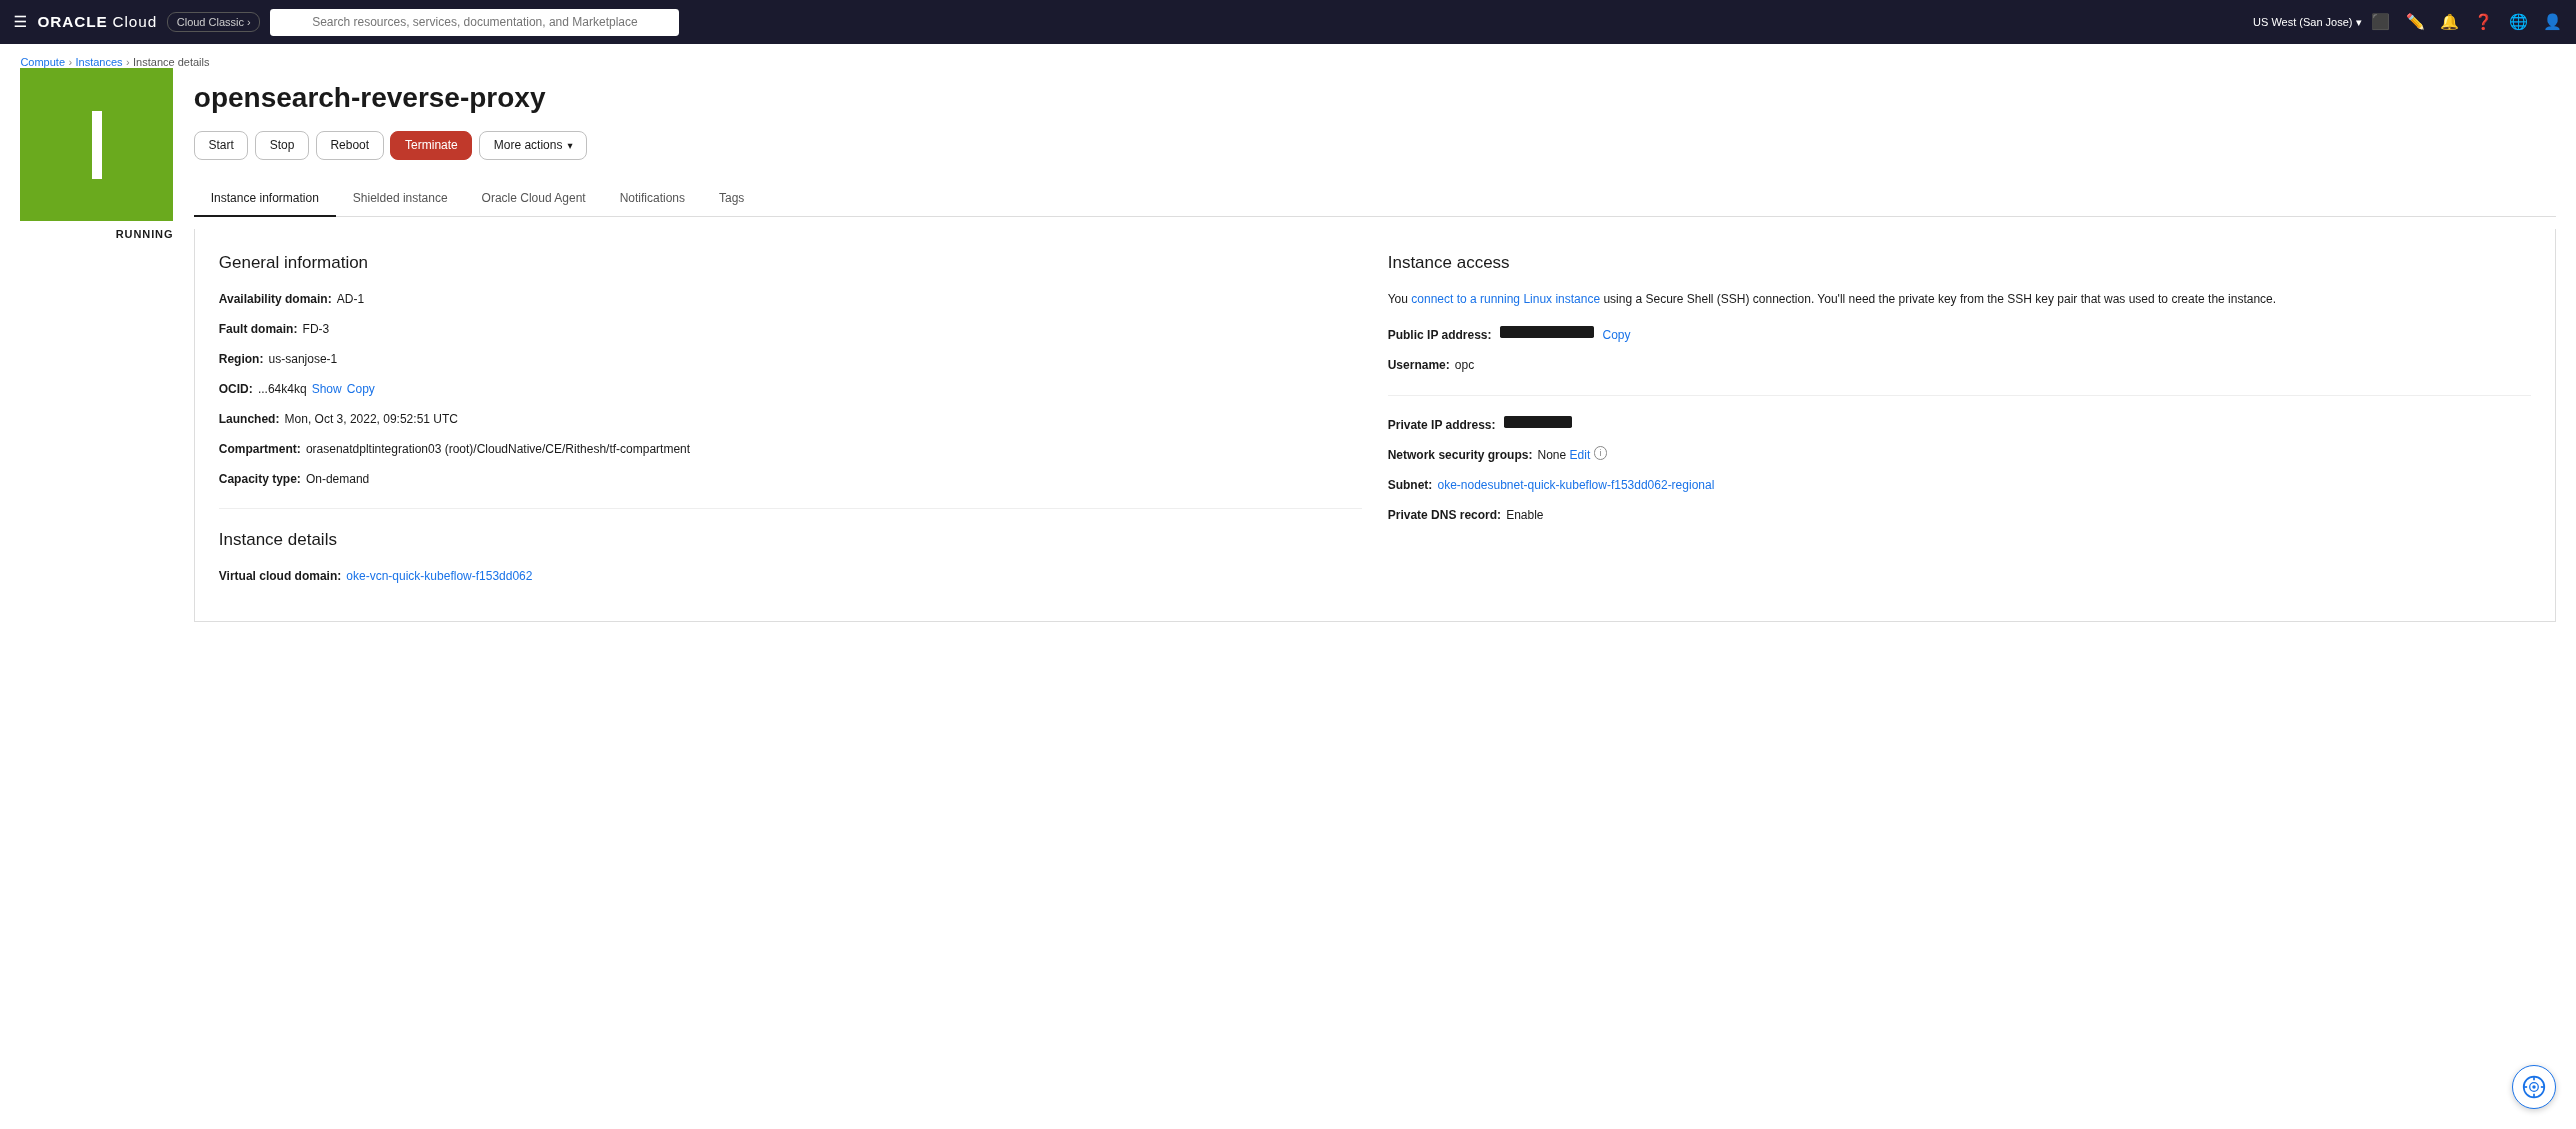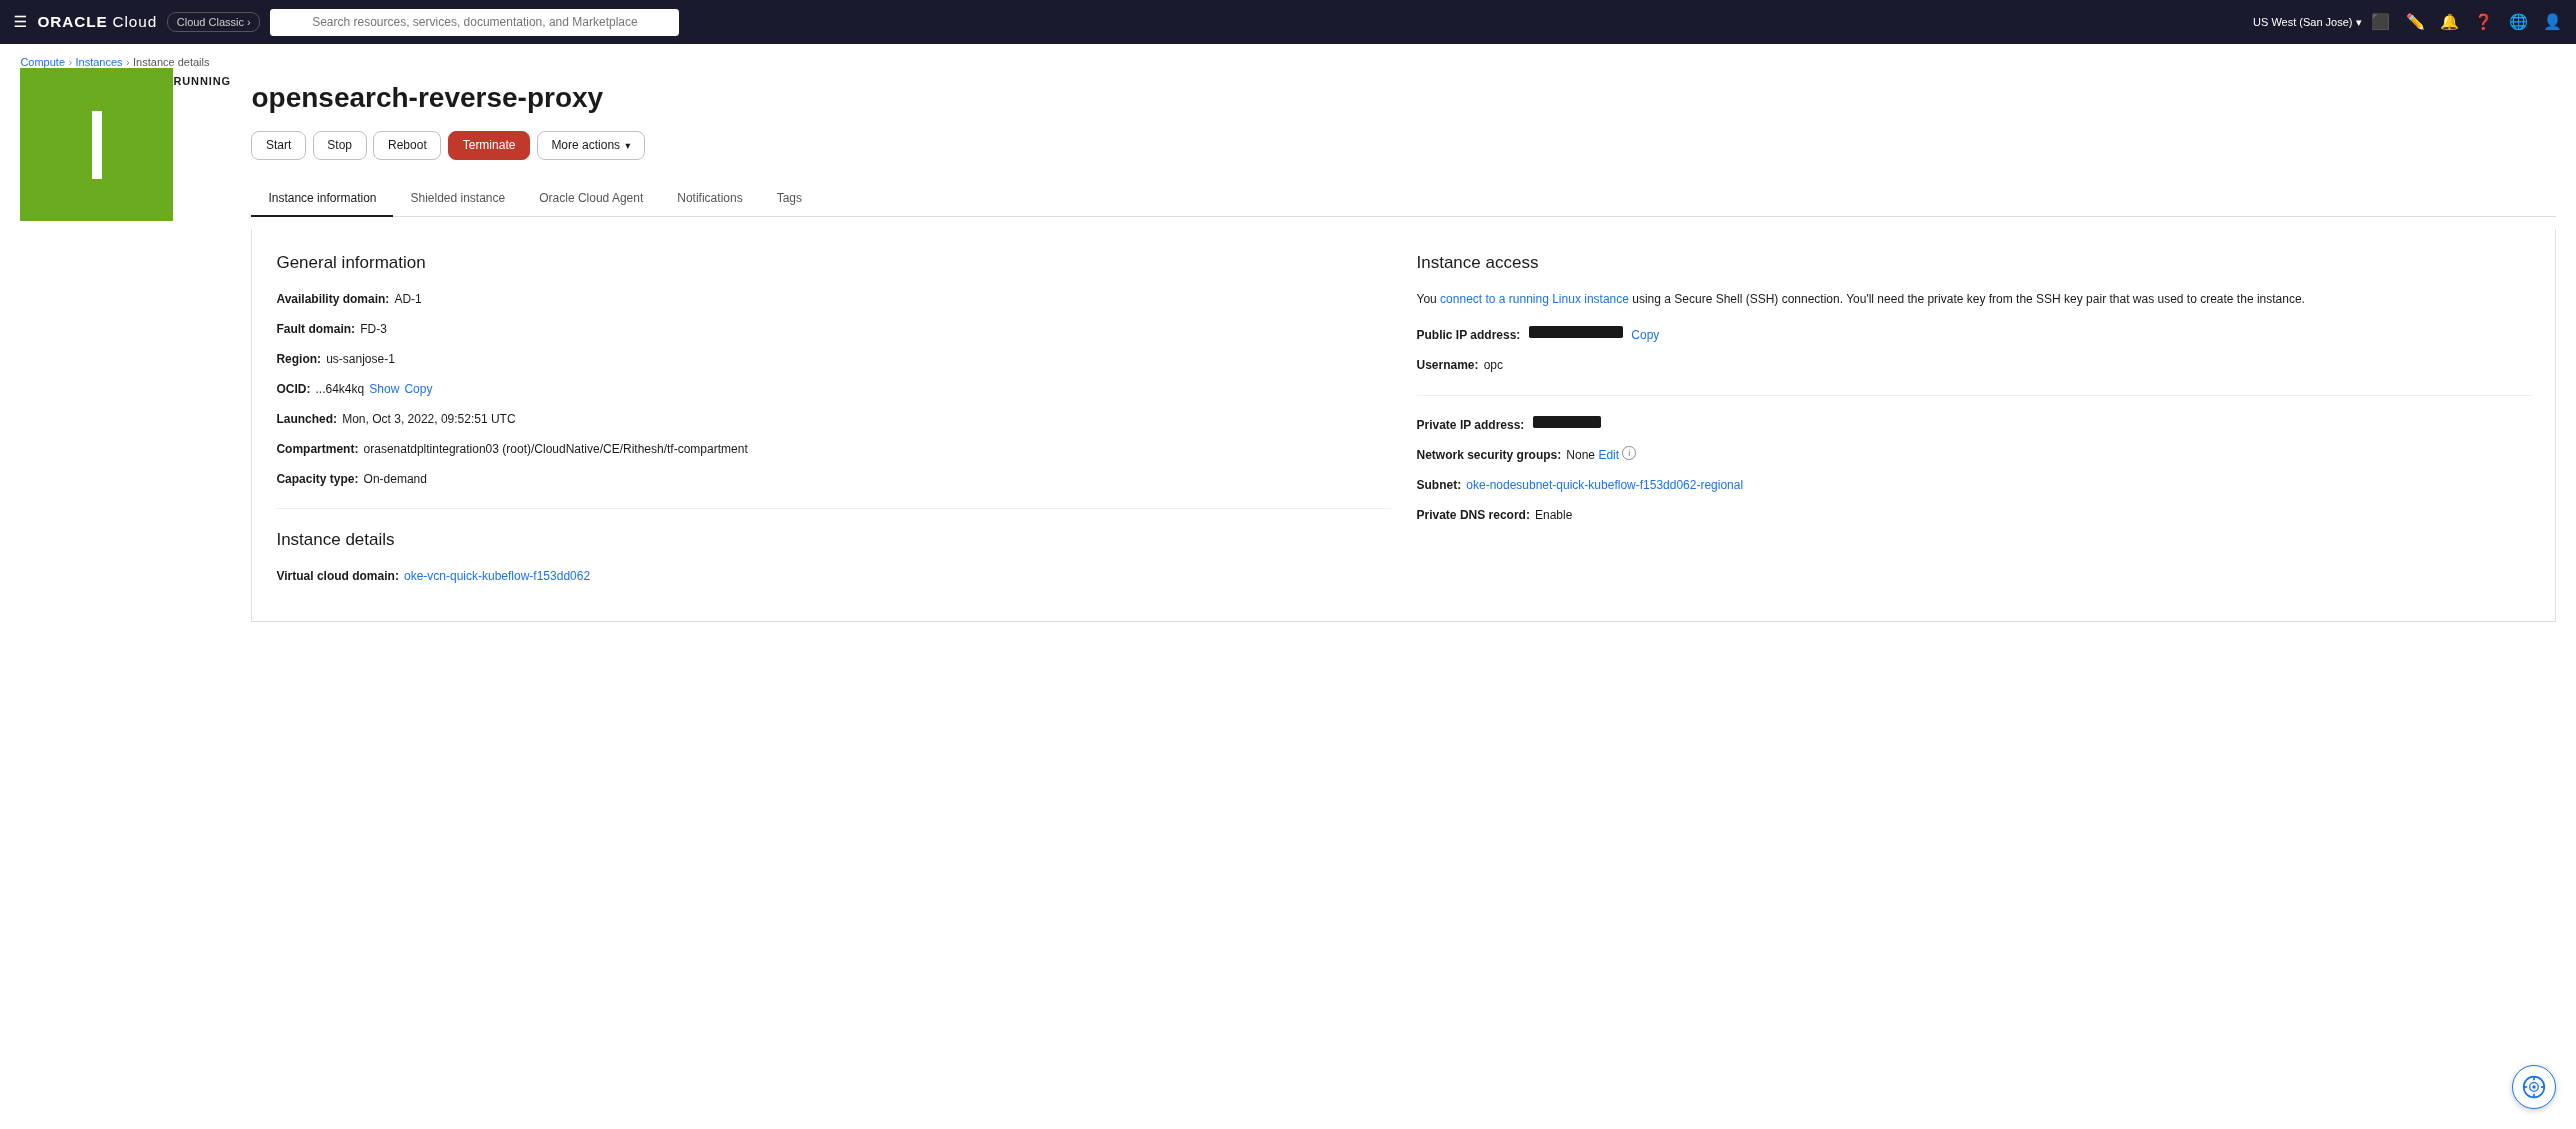--- a/index.html
+++ b/index.html
@@ -30,21 +30,21 @@
 
     
     .breadcrumb { padding: 12px 20.4px 0 20.4px; font-size: 11px; color: #555; display: flex; align-items: center; gap: 3.4px; }
     .breadcrumb a { color: #1a73e8; text-decoration: none; }
     .breadcrumb-sep { color: #888; }
 
     
     .page-body { display: flex; padding: 0 20.4px 20.4px 20.4px; gap: 20.4px; align-items: flex-start; }
 
     
-    .instance-panel { display: flex; flex-direction: row; align-items: flex-start; min-width: 153px; }
+    .instance-panel { display: flex; flex-direction: column; align-items: flex-end; min-width: 153px; }
     .instance-image {
       width: 153px; height: 153px; background: #6aaa1e; display: flex; align-items: center; justify-content: center;
     }
     .instance-image-bar { width: 10.2px; height: 68px; background: #fff; }
     .instance-status { font-size: 11px; font-weight: 600; color: #1a1a1a; margin-top: 6.8px; letter-spacing: 0.9px; }
 
     
     .content-area { flex: 1; min-width: 0; }
     .page-title { font-size: 28px; font-weight: 700; color: #1a1a1a; margin: 13.6px 0 17px 0; }
 

